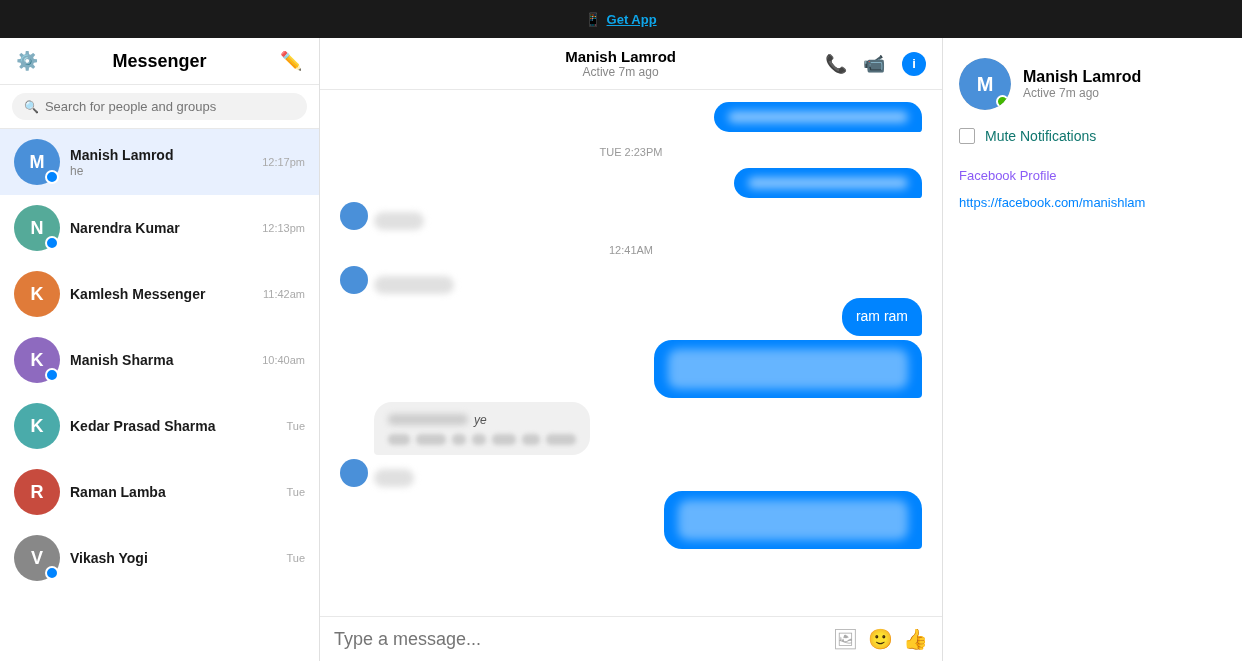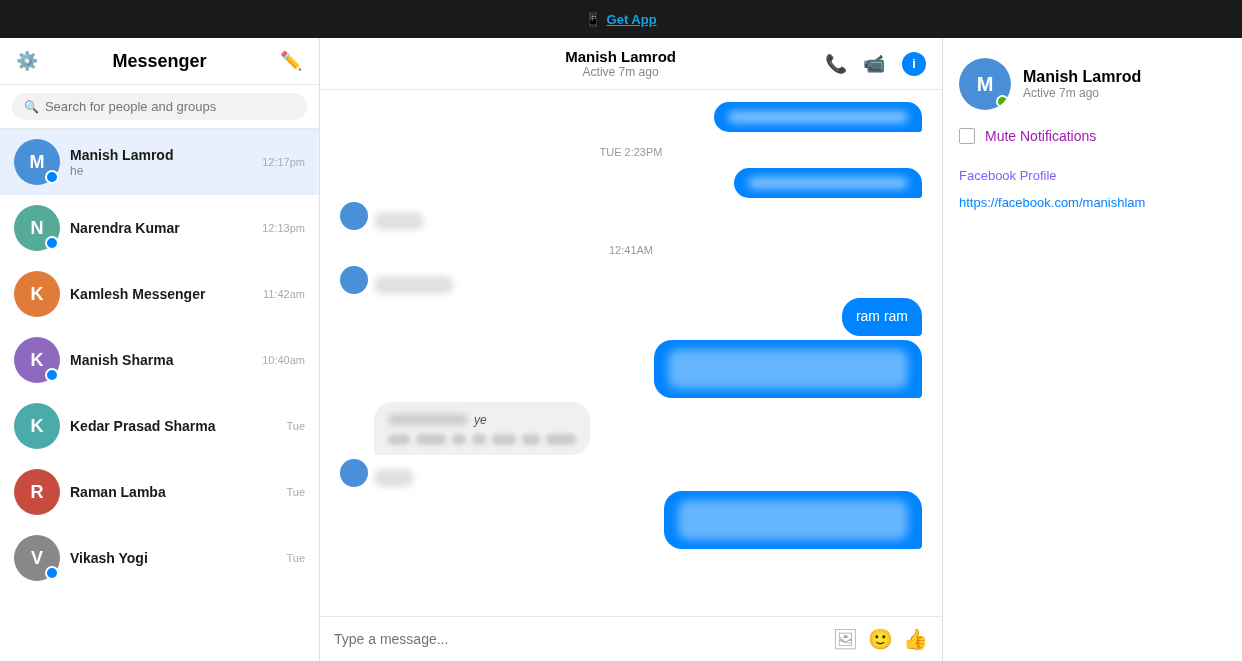--- a/index.html
+++ b/index.html
@@ -189,21 +189,21 @@
       padding: 10px 14px;
       display: flex;
       align-items: center;
       gap: 10px;
       flex-shrink: 0;
     }
     .chat-input {
       flex: 1;
       border: none;
       outline: none;
-      font-size: 14px;
+      font-size: 18px;
       color: #333;
       background: transparent;
     }
     .input-icon { color: #aaa; font-size: 20px; cursor: pointer; }
 
     
     .right-panel {
       width: 300px;
       flex-shrink: 0;
       border-left: 1px solid #e0e0e0;
@@ -234,21 +234,21 @@
       display: flex;
       align-items: center;
       gap: 10px;
       padding: 4px 0;
     }
     .mute-checkbox {
       width: 16px; height: 16px; border: 1.5px solid #aaa;
       border-radius: 2px; background: #fff; cursor: pointer;
       flex-shrink: 0;
     }
-    .mute-label { font-size: 14px; color: #a21caf; }
+    .mute-label { font-size: 14px; color: #0f766e; }
 
     .fb-profile-section { margin-top: 6px; }
     .fb-profile-title { font-size: 13px; color: #8b5cf6; margin-bottom: 10px; }
     .fb-profile-link { font-size: 13px; color: #0084ff; word-break: break-all; }
 
     
     .av-blue { background: #4a90d9; }
     .av-green { background: #5a9; }
     .av-orange { background: #e07b39; }
     .av-purple { background: #8e6abf; }

